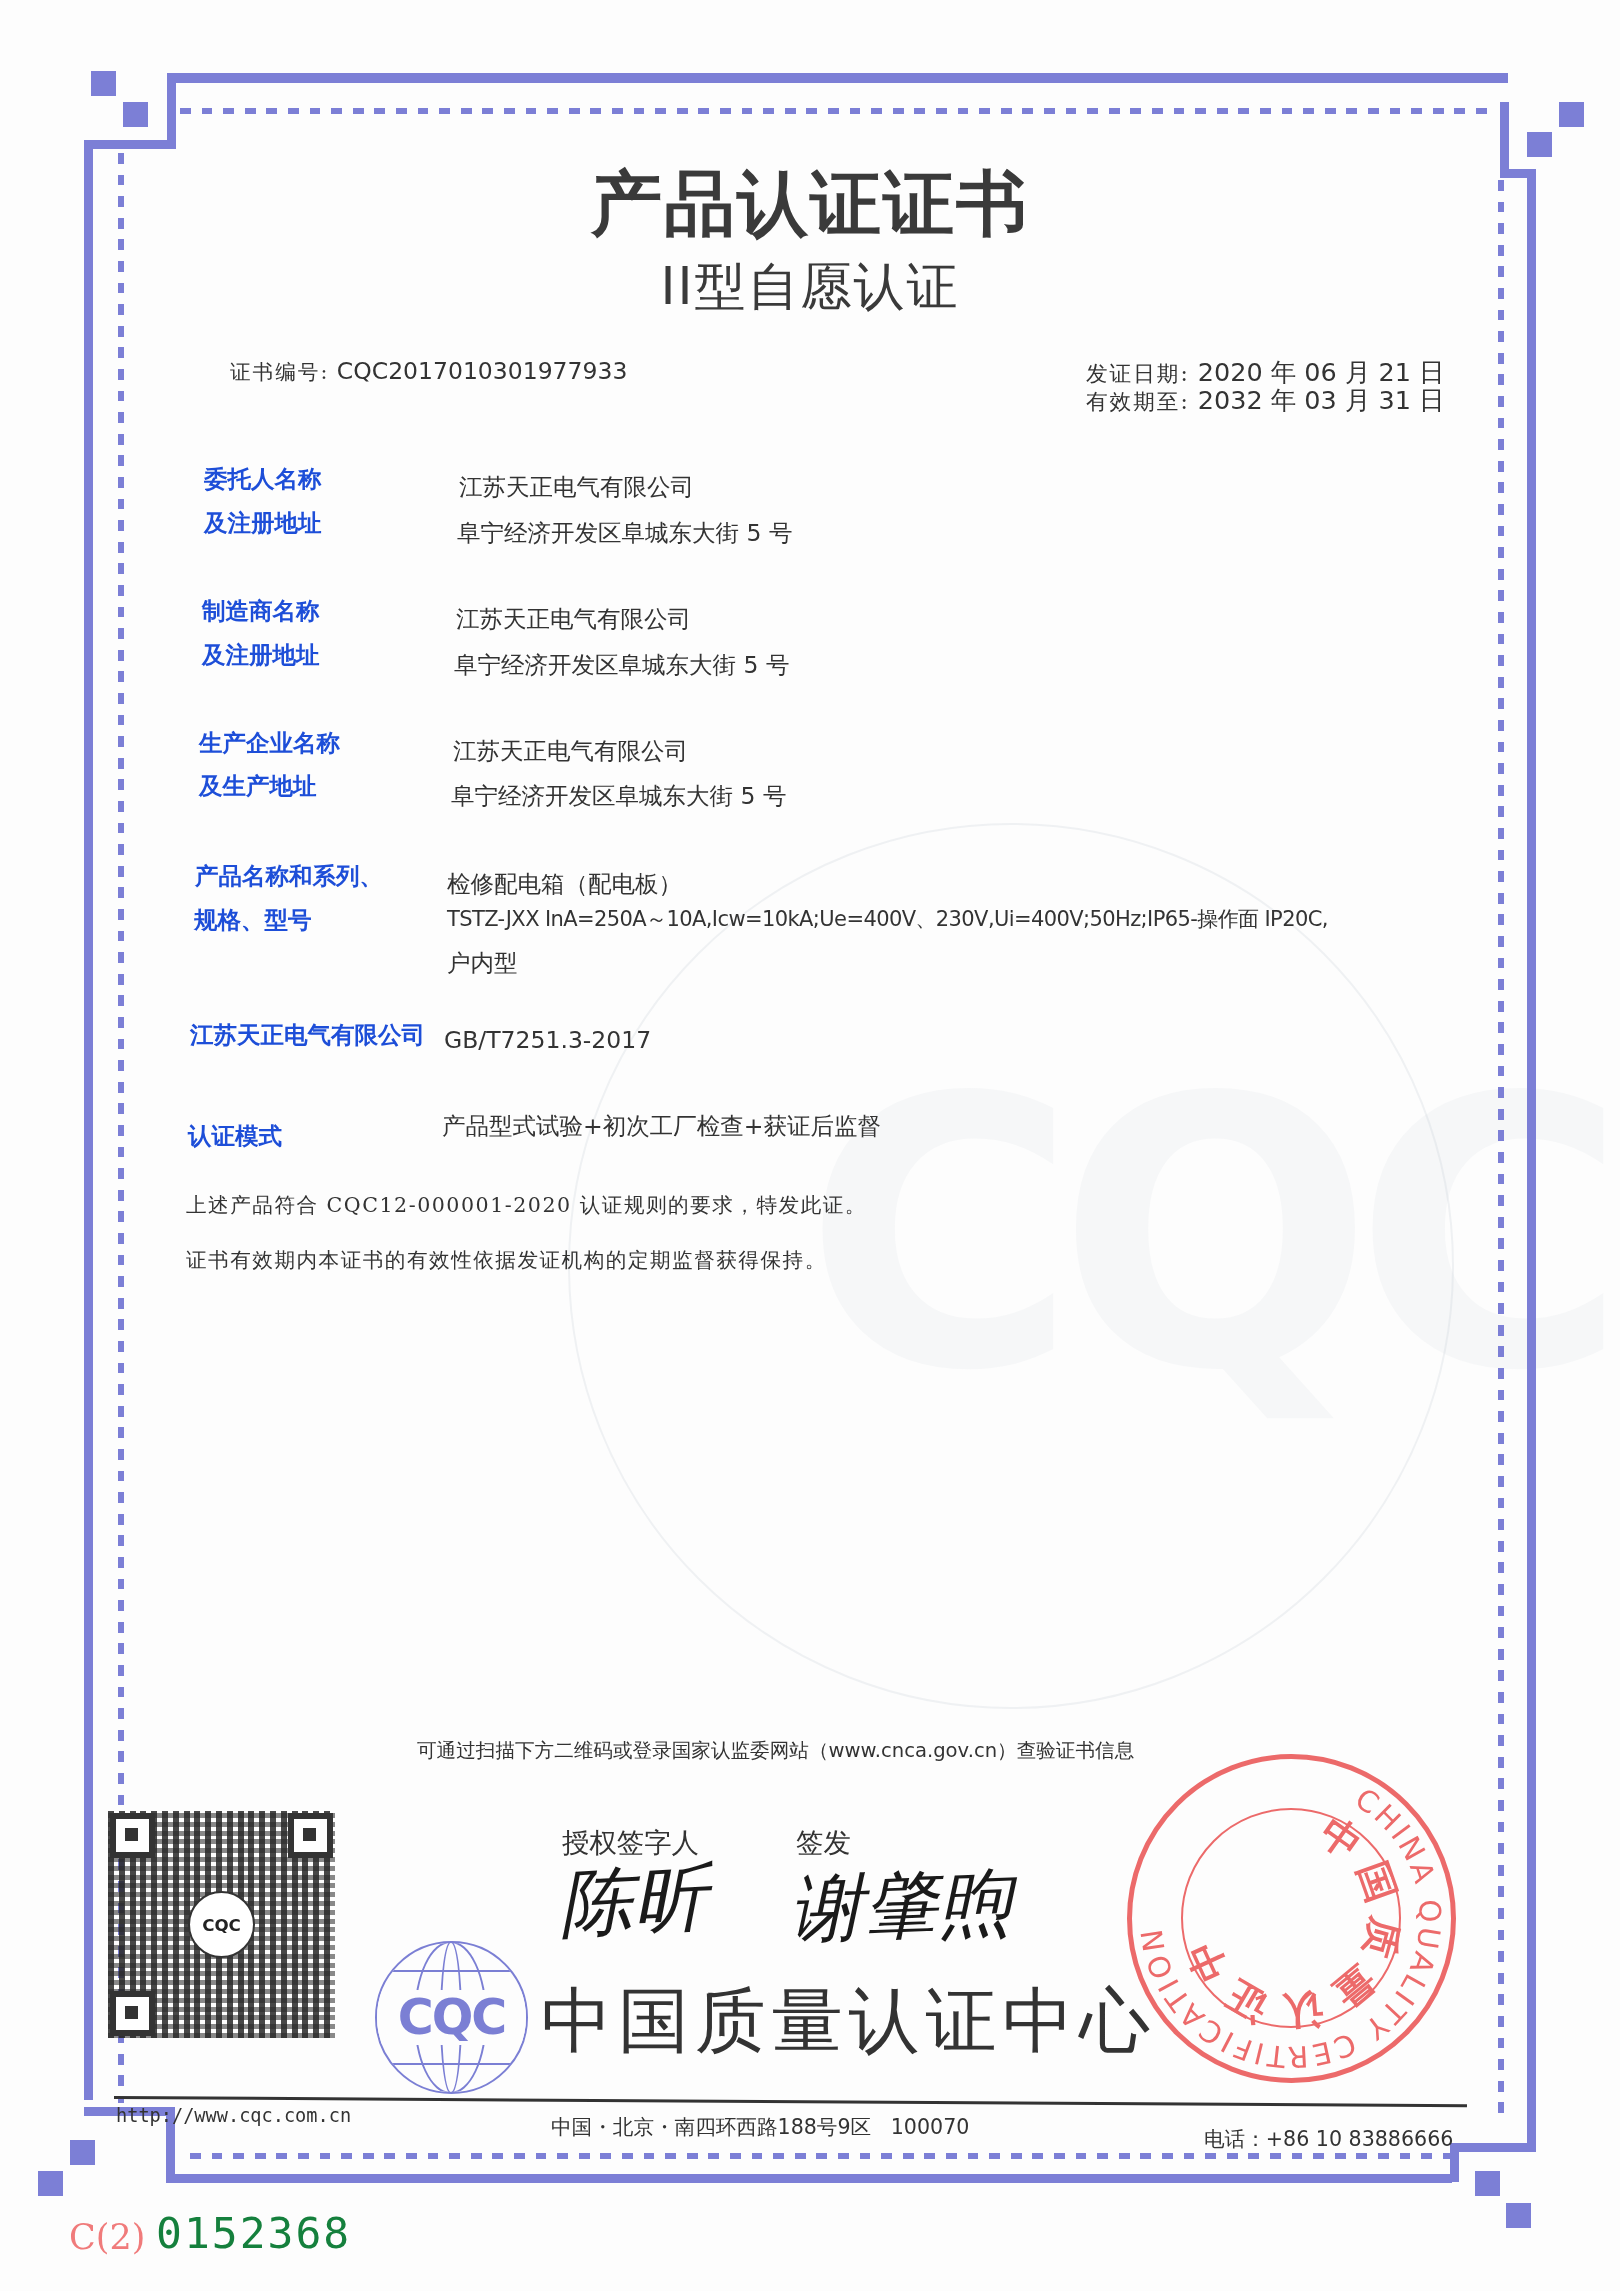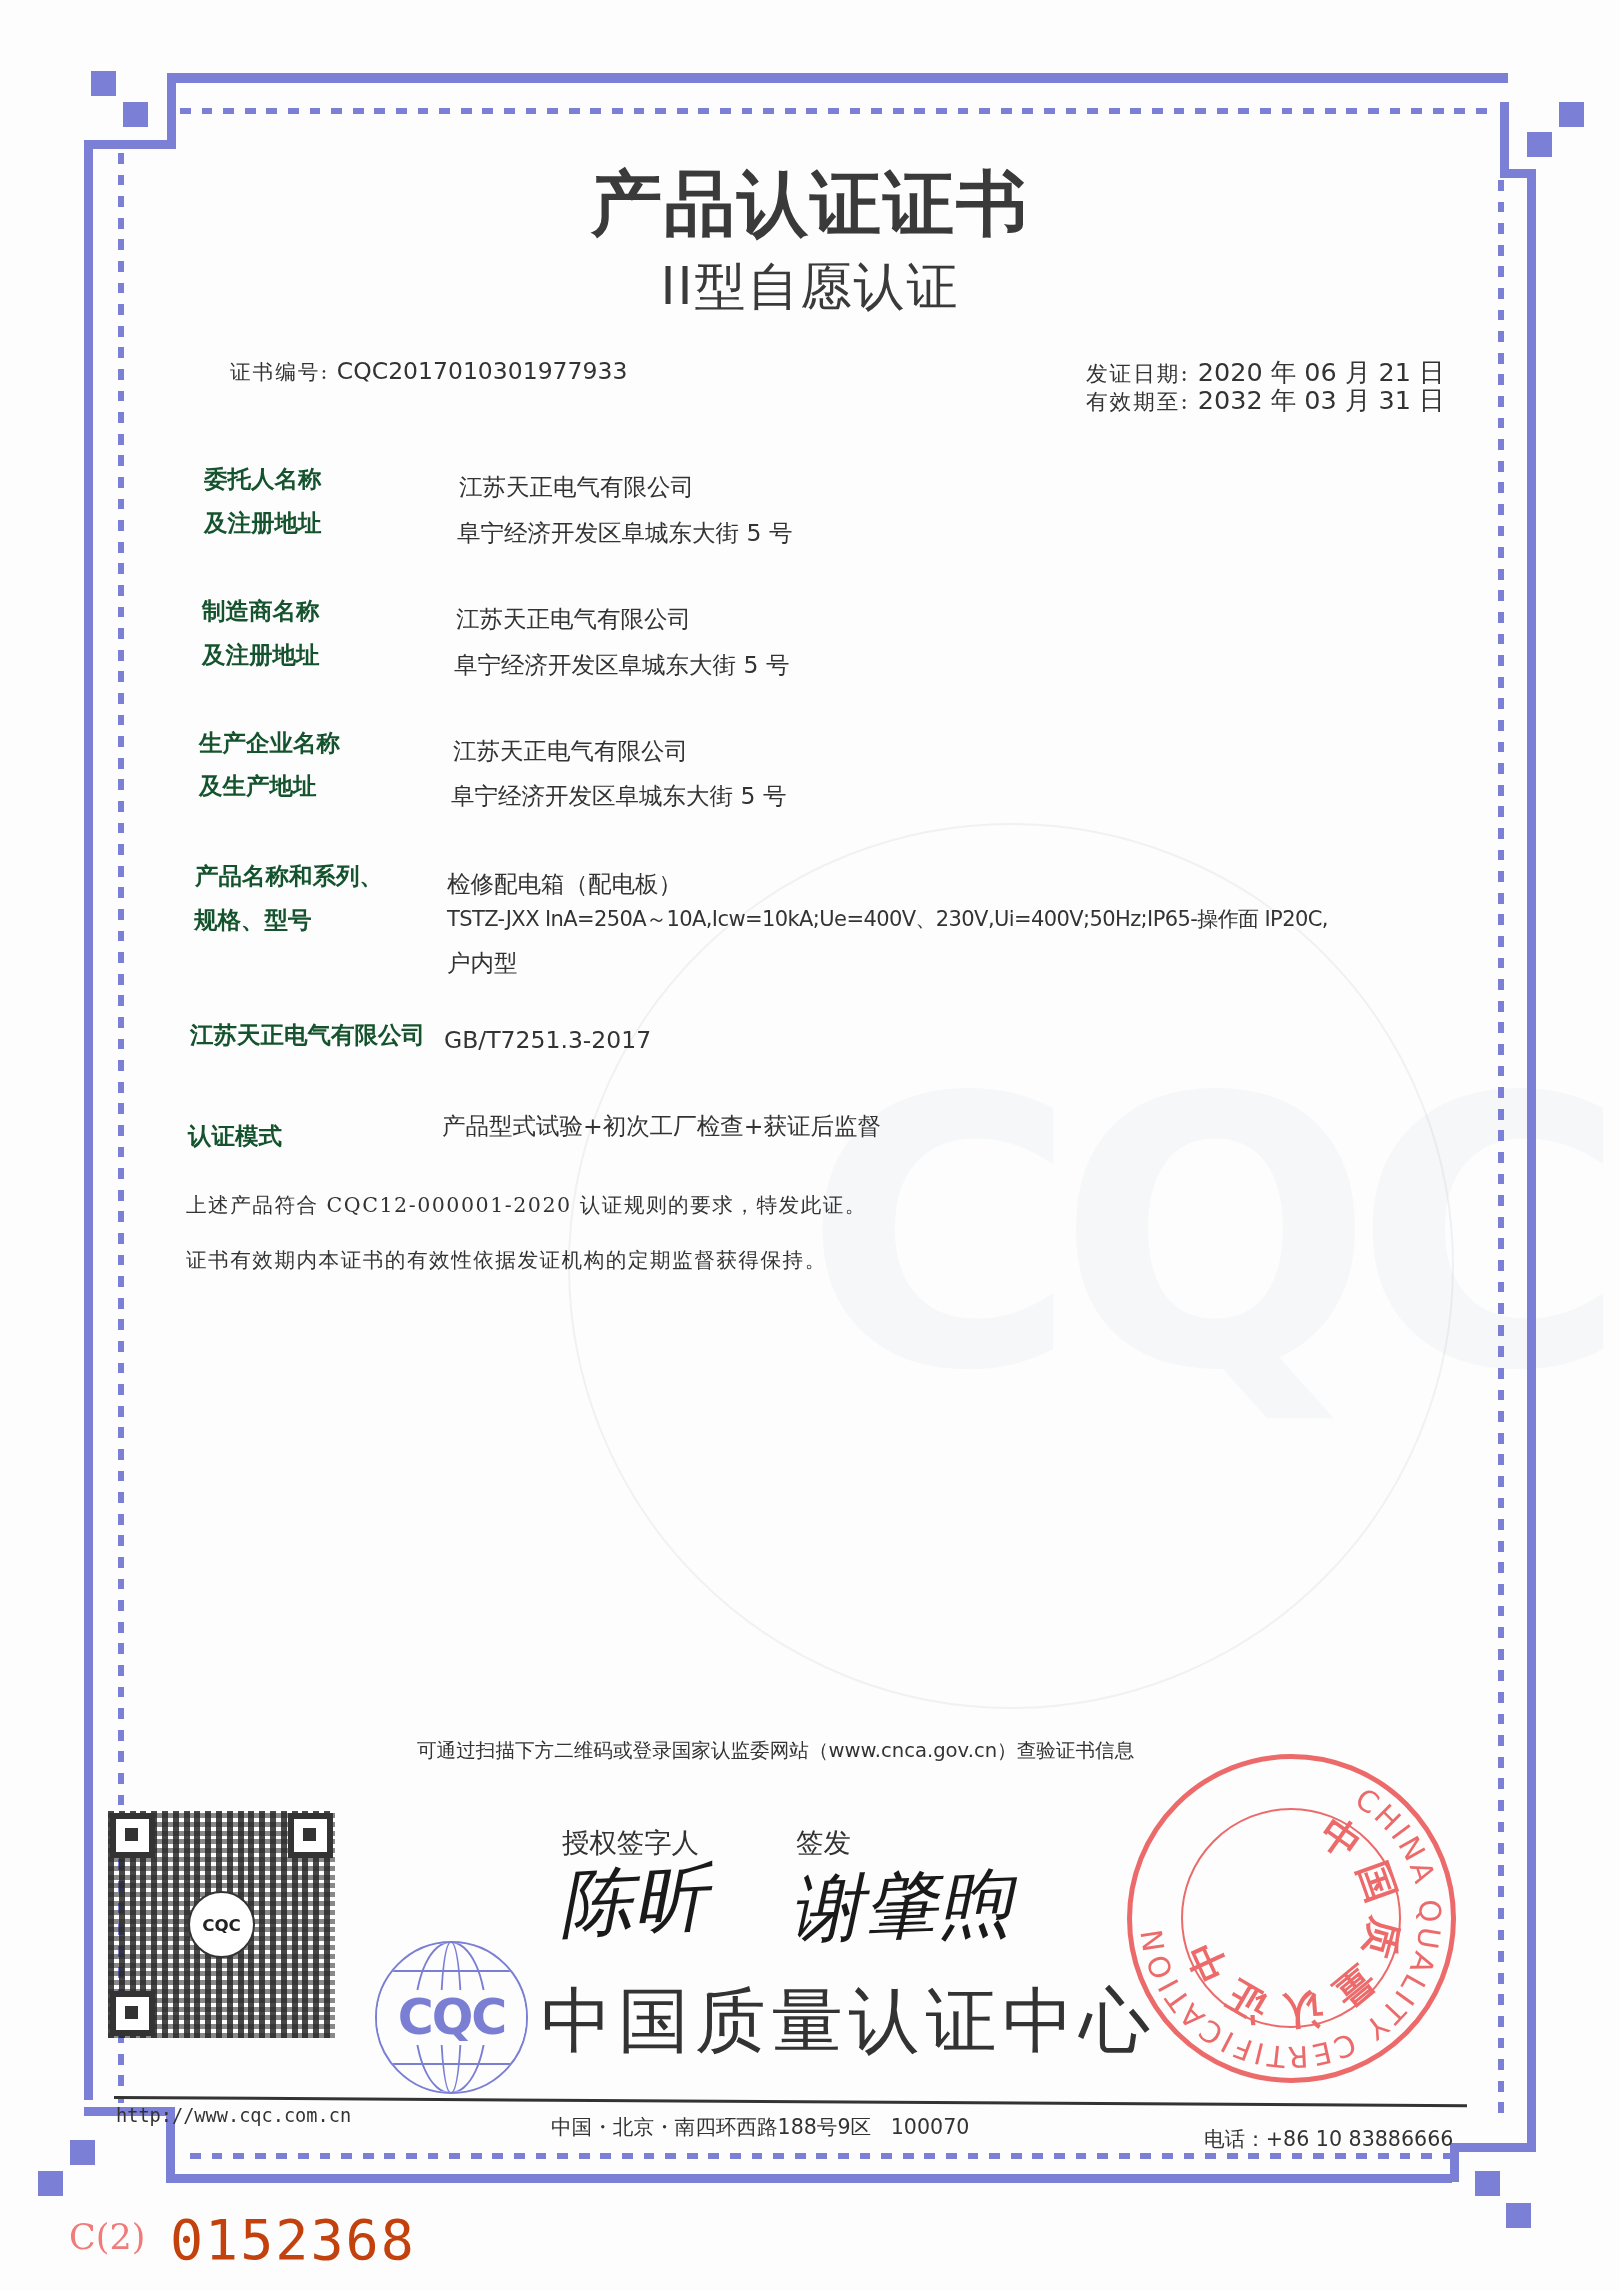--- a/index.html
+++ b/index.html
@@ -26,21 +26,21 @@
   .title { position:absolute; left:0; width:1620px; top:157px; text-align:center;
     font-size:71px; font-weight:bold; color:#3a3a3a; letter-spacing:2px; }
   .subtitle { position:absolute; left:0; width:1620px; top:253px; text-align:center;
     font-size:51px; color:#3a3a3a; letter-spacing:2px; }
 
   .cert-no { position:absolute; left:230px; top:343px; font-size:23.5px; color:#333;margin-top:14px; }
   .cert-no .lbl { font-family:"DejaVu Serif", serif; font-size:20.6px; letter-spacing:2px; }
   .dates { position:absolute; left:1086px; top:359px; font-size:25.5px; line-height:27px; color:#333; }
   .dates .lbl { font-family:"DejaVu Serif", serif; font-size:21.6px; letter-spacing:2px; }
 
-  .row-label { position:absolute; font-size:23.5px; font-weight:bold; color:#14532d; }
+  .row-label { position:absolute; font-size:23.5px; font-weight:bold; color:#1d4ed8; }
   .row-value { position:absolute; font-size:23.5px; color:#333; }
 
   .note { position:absolute; left:186px; font-size:20.6px; font-family:"DejaVu Serif", serif; letter-spacing:1.5px; color:#333; }
 
   .verify { position:absolute; left:417px; top:1737px; font-size:19.6px; color:#333; }
 
   .qr { position:absolute; left:108px; top:1811px; width:227px; height:227px;
     background:
       repeating-linear-gradient(90deg, rgba(40,40,40,0.85) 0 5.9px, transparent 5.9px 10.8px),
       repeating-linear-gradient(0deg, rgba(40,40,40,0.55) 0 4.9px, transparent 4.9px 8.8px);
@@ -66,21 +66,21 @@
     border:5.9px solid #ec6a6a; box-sizing:border-box; }
   .seal .inner { position:absolute; left:49px; top:49px; width:220px; height:220px; border-radius:50%;
     border:2.9px solid #ec6a6a; box-sizing:border-box; }
   .seal svg { position:absolute; left:-5.9px; top:-5.9px; }
 
   .footer-line { position:absolute; left:114px; top:2096px; width:1353px; height:2.9px; background:#333; transform:rotate(0.35deg); transform-origin:left; }
   .footer { position:absolute; font-size:20.6px; color:#333; }
   .footer.mono { font-family:"DejaVu Sans Mono", monospace; font-size:18.6px; }
 
   .serial-prefix { position:absolute; left:69px; top:2217px; font-family:"DejaVu Serif", serif; font-size:35px; color:#f07b7b; }
-  .serial { position:absolute; left:170px; top:2208px; font-family:"DejaVu Sans Mono", monospace; font-size:55px; color:#c2410c; letter-spacing:2px; }
+  .serial { position:absolute; left:156px; top:2208px; font-family:"DejaVu Sans Mono", monospace; font-size:43px; color:#15803d; letter-spacing:2px; }
 </style>
 </head>
 <body>
 
 <div class="watermark"></div>
 <div class="watermark-cqc">CQC</div>
 
 <div>
 
   <div class="frame-solid" style="left:167px; top:73px; width:1341px; height:9.8px;"></div>

